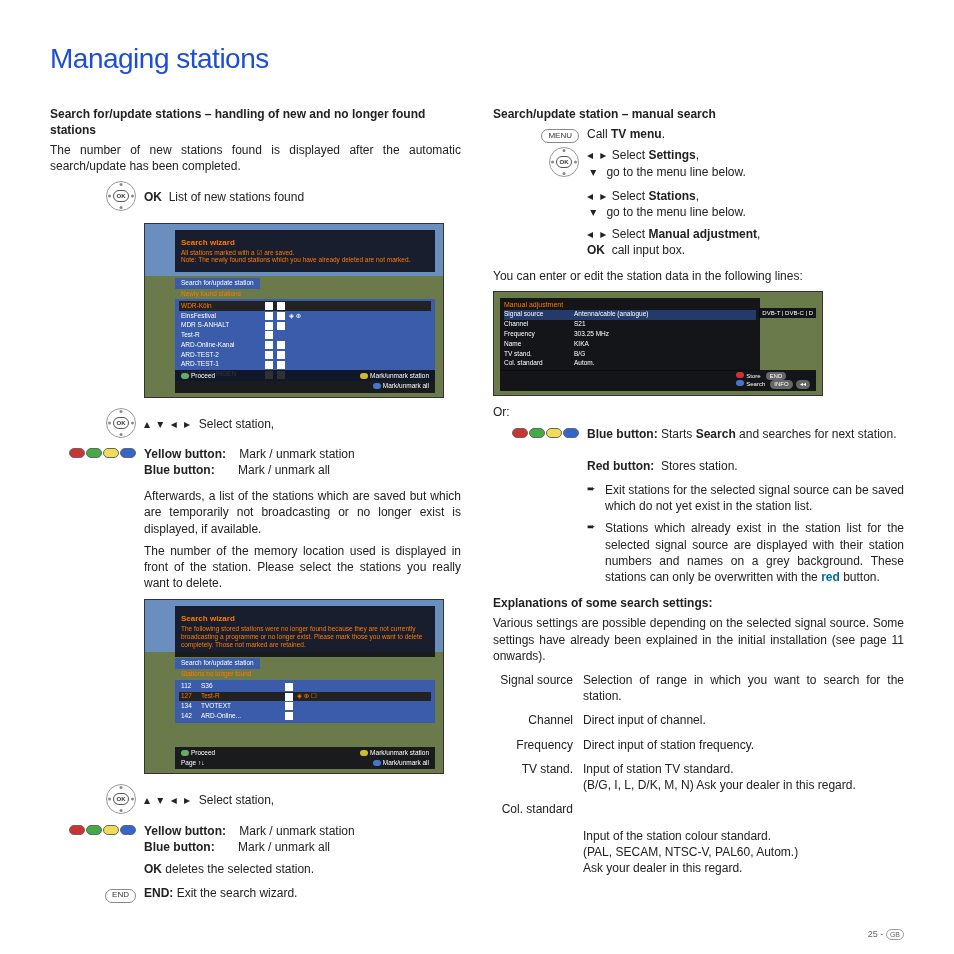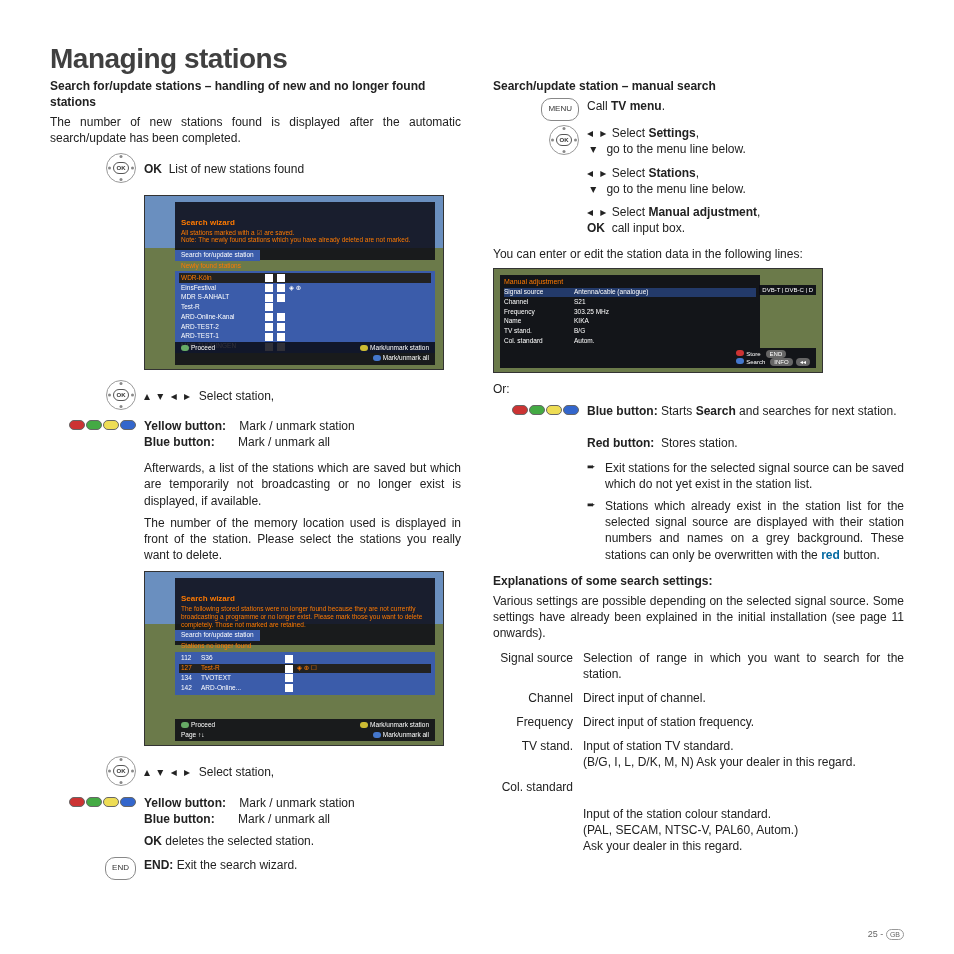--- a/index.html
+++ b/index.html
@@ -9,22 +9,23 @@
     height: 954px;
     background: #fff;
     color: #222;
     font-size: 12px;
     line-height: 1.35;
     padding: 40px 50px 30px 50px;
     position: relative;
   }
   h1 {
     font-size: 28px;
-    font-weight: bold;
-    color: #404040;
+    font-weight: normal;
+    color: #1d4ed8;
+    margin-bottom: 28px;
     letter-spacing: -0.5px;
   }
   .cols { display: flex; gap: 32px; }
   .col { flex: 1; }
   .sec-head { font-weight: bold; font-size: 12px; margin-bottom: 4px; }
   p { margin-bottom: 6px; }
   .just { text-align: justify; }
   .indent-block { margin-left: 94px; }
   .indent-block-2 { margin-left: 94px; margin-top: 6px; }
   .row { display: flex; align-items: flex-start; gap: 8px; margin-bottom: 4px; }
@@ -45,41 +46,41 @@
   }
   .ok-circ .dot { position: absolute; width: 3px; height: 3px; background: #888; border-radius: 50%; }
   .ok-circ .d1 { top: 1px; left: 50%; transform: translateX(-50%); }
   .ok-circ .d2 { bottom: 1px; left: 50%; transform: translateX(-50%); }
   .ok-circ .d3 { left: 1px; top: 50%; transform: translateY(-50%); }
   .ok-circ .d4 { right: 1px; top: 50%; transform: translateY(-50%); }
 
   .pill {
     display: inline-flex; align-items: center; justify-content: center;
     border: 1px solid #888; border-radius: 10px; font-size: 8px; padding: 1px 6px;
-    min-width: 28px; height: 23px; color: #333;
+    min-width: 28px; height: 14px; color: #333;
   }
   .color-row { display: inline-flex; gap: 0; }
   .cpill { width: 16px; height: 10px; border-radius: 5px; border: 1px solid #666; margin: 0 0.5px; }
   .cpill.red { background: #c33; }
   .cpill.green { background: #4a4; }
   .cpill.yellow { background: #ed5; }
   .cpill.blue { background: #36c; }
 
   .arrows { font-family: Arial; letter-spacing: 2px; }
 
   
   .tvshot {
     width: 300px; height: 175px; border: 1px solid #333; position: relative;
     background: linear-gradient(to bottom, #6a8fbf 0%, #6a8fbf 30%, #6b7a4a 30%, #6b7a4a 100%);
     margin: 8px 0 10px 94px; overflow: hidden;
     font-size: 7px;
   }
   .tvshot .overlay-top {
     position: absolute; top: 6px; left: 30px; width: 260px;
-    background: rgba(10,10,20,0.85); color: #fff; padding: 16px 6px;
+    background: rgba(10,10,20,0.85); color: #fff; padding: 8px 6px;
   }
   .tvshot .overlay-top .hdr { color: #FF7A00; font-weight: bold; font-size: 8px; }
   .tvshot .overlay-top .warn { color: #FF7A00; font-size: 6.5px; line-height: 1.2; }
   .tvshot .listbox {
     position: absolute; top: 54px; left: 30px; width: 260px;
   }
   .tvshot .listbox .tab { display: inline-block; background: #3b5caa; color: #fff; padding: 1px 6px; font-size: 6.5px; }
   .tvshot .listbox .subtab { color: #FF7A00; font-size: 6.5px; padding: 1px 6px; }
   .tvshot .listbox .rows {
     background: #3b5caa; padding: 2px 4px;

